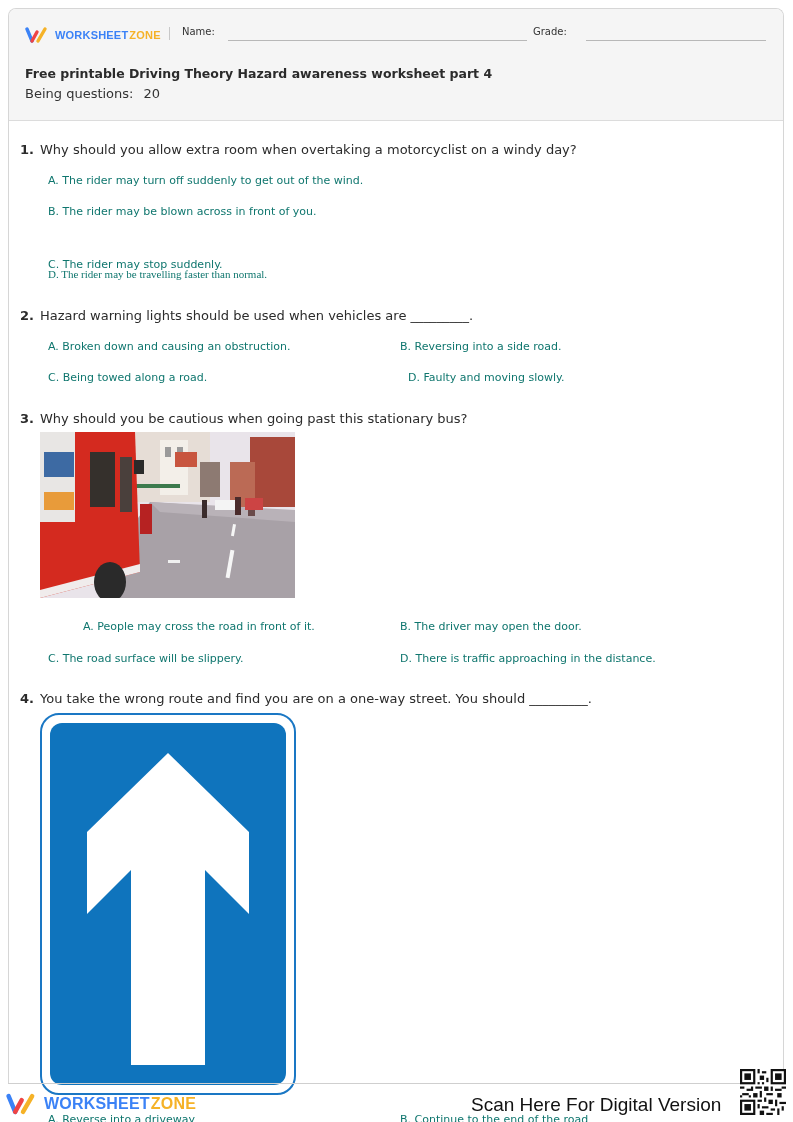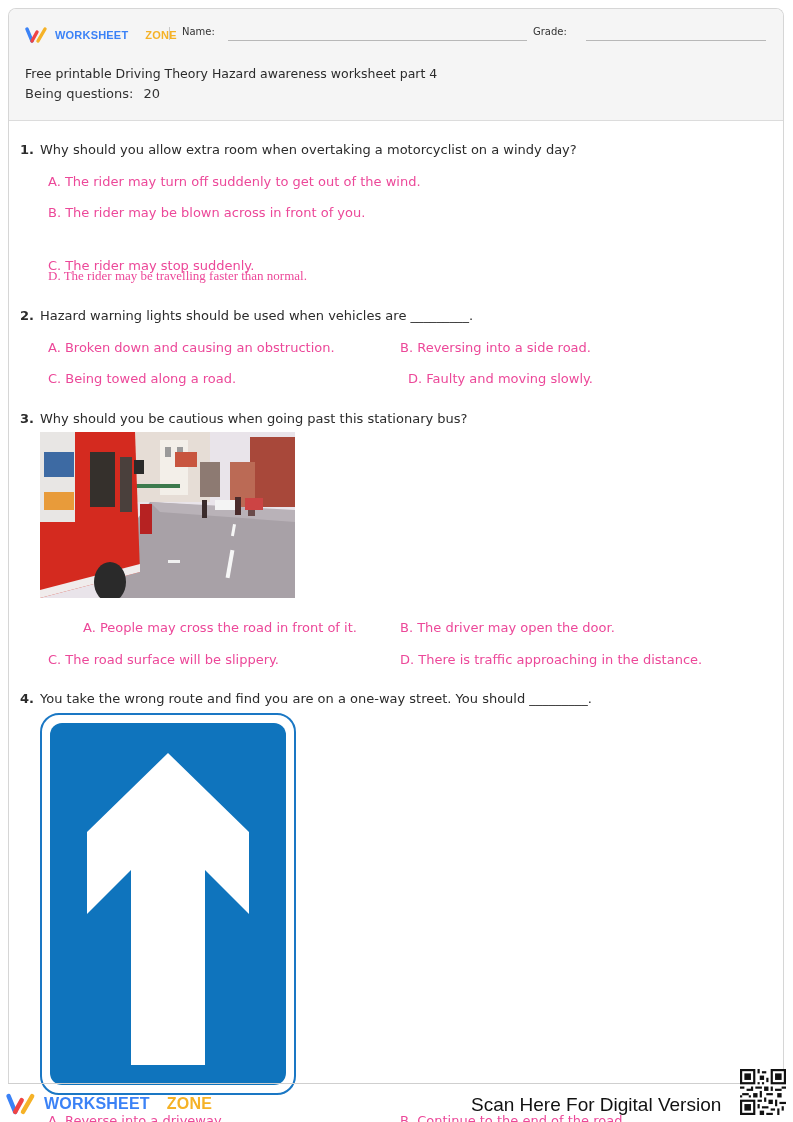--- a/index.html
+++ b/index.html
@@ -37,21 +37,21 @@
       position: absolute;
       left: 16px;
       top: 16px;
       display: flex;
       align-items: center;
       height: 20px;
     }
     .logo-mark { width: 26px; height: 18px; margin-right: 4px; }
     .logo-text { font-family: "Liberation Sans", sans-serif; font-weight: bold; font-size: 11px; letter-spacing: 0.2px; }
     .logo-text .w { color: #3b82f6; }
-    .logo-text .z { color: #f5b227; margin-left: 17px; }
+    .logo-text .z { color: #f5b227; margin-left: 1px; }
     .sep {
       position: absolute;
       left: 160px; top: 18px;
       width: 1px; height: 13px;
       background: #c8c8c8;
     }
     .label {
       position: absolute;
       top: 17px;
       font-size: 10px;
@@ -61,43 +61,43 @@
       position: absolute;
       top: 31px;
       height: 1px;
       background: #b8b8b8;
     }
     .title {
       position: absolute;
       left: 16px;
       top: 57px;
       font-size: 12.5px;
-      font-weight: normal;
+      font-weight: bold;
       color: #2b2b2b;
     }
     .total {
       position: absolute;
       left: 16px;
       top: 77px;
       font-size: 13px;
       color: #333;
     }
     .total .num { margin-left: 10px; }
 
     .q {
       position: absolute;
       left: 20px;
       font-size: 13px;
       color: #2b2b2b;
     }
     .q .n { font-weight: bold; display: inline-block; width: 20px; }
     .opt {
       position: absolute;
-      font-size: 13px;
-      color: #ec4899;
+      font-size: 11px;
+      color: #0f766e;
     }
     .img-bus {
       position: absolute;
       left: 40px; top: 432px;
       width: 255px; height: 166px;
       overflow: hidden;
     }
     .img-sign {
       position: absolute;
       left: 40px; top: 713px;

